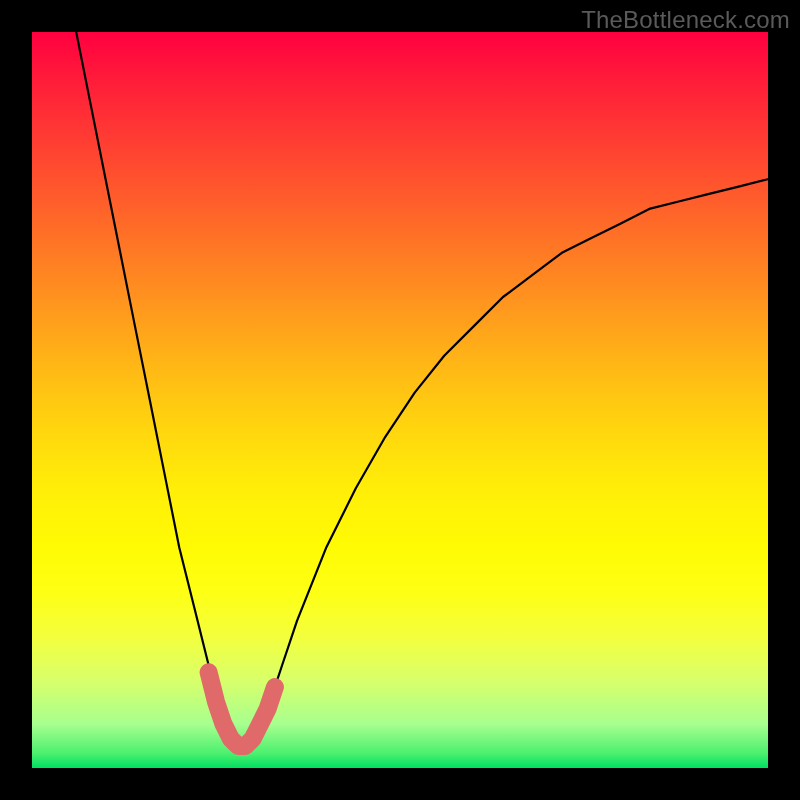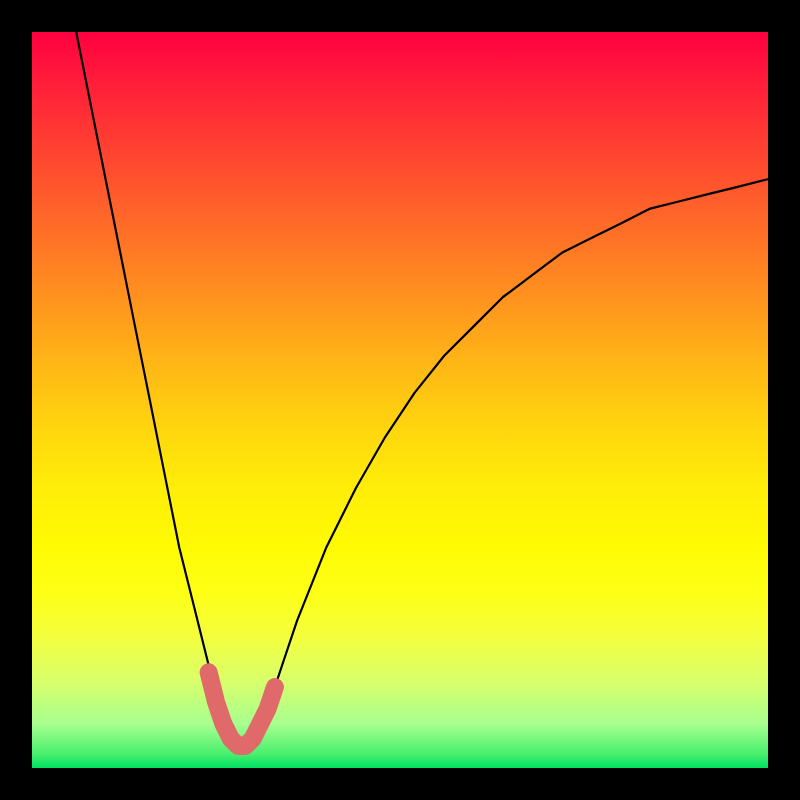--- a/index.html
+++ b/index.html
@@ -62,20 +62,21 @@
     color: #5a5a5a;
     letter-spacing: 0.2px;
     user-select: none;
   }
 </style>
 </head>
 <body>
 
 <div class="frame">
 
+  <div class="watermark">TheBottleneck.com</div>
 
   <div class="plot-area">
     <div class="gradient-bg"></div>
 
     <svg class="curve-svg" viewBox="0 0 736 736" preserveAspectRatio="none">
       <path fill="none" stroke="#000" stroke-width="2.2" stroke-linecap="round" stroke-linejoin="round" d="M44.2 0.0 L58.9 73.6 L73.6 147.2 L88.3 220.8 L103.0 294.4 L117.8 368.0 L132.5 441.6 L147.2 515.2 L161.9 574.1 L176.6 633.0 L191.4 684.5 L198.7 706.6 L206.1 713.9 L213.4 713.9 L220.8 706.6 L235.5 677.1 L250.2 633.0 L265.0 588.8 L294.4 515.2 L323.8 456.3 L353.3 404.8 L382.7 360.6 L412.2 323.8 L441.6 294.4 L471.0 265.0 L500.5 242.9 L529.9 220.8 L559.4 206.1 L588.8 191.4 L618.2 176.6 L647.7 169.3 L677.1 161.9 L706.6 154.6 L736.0 147.2"></path>
       <path fill="none" stroke="#e06a6a" stroke-width="18" stroke-linecap="round" stroke-linejoin="round" d="M176.6 640.3 L184.0 669.8 L191.4 691.8 L198.7 706.6 L206.1 713.9 L213.4 713.9 L220.8 706.6 L228.2 691.8 L235.5 677.1 L242.9 655.0"></path>
     </svg>
   </div>
 </div>

